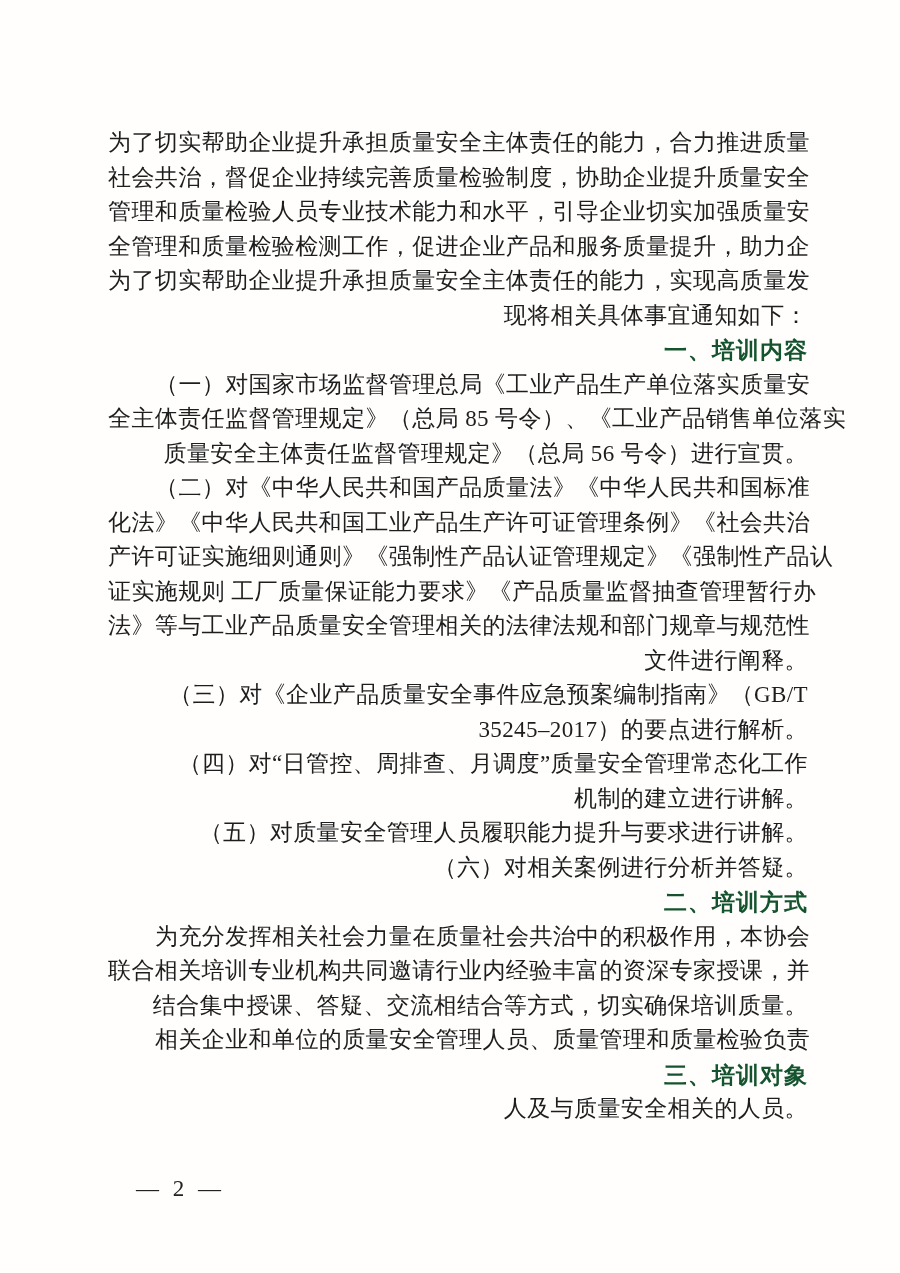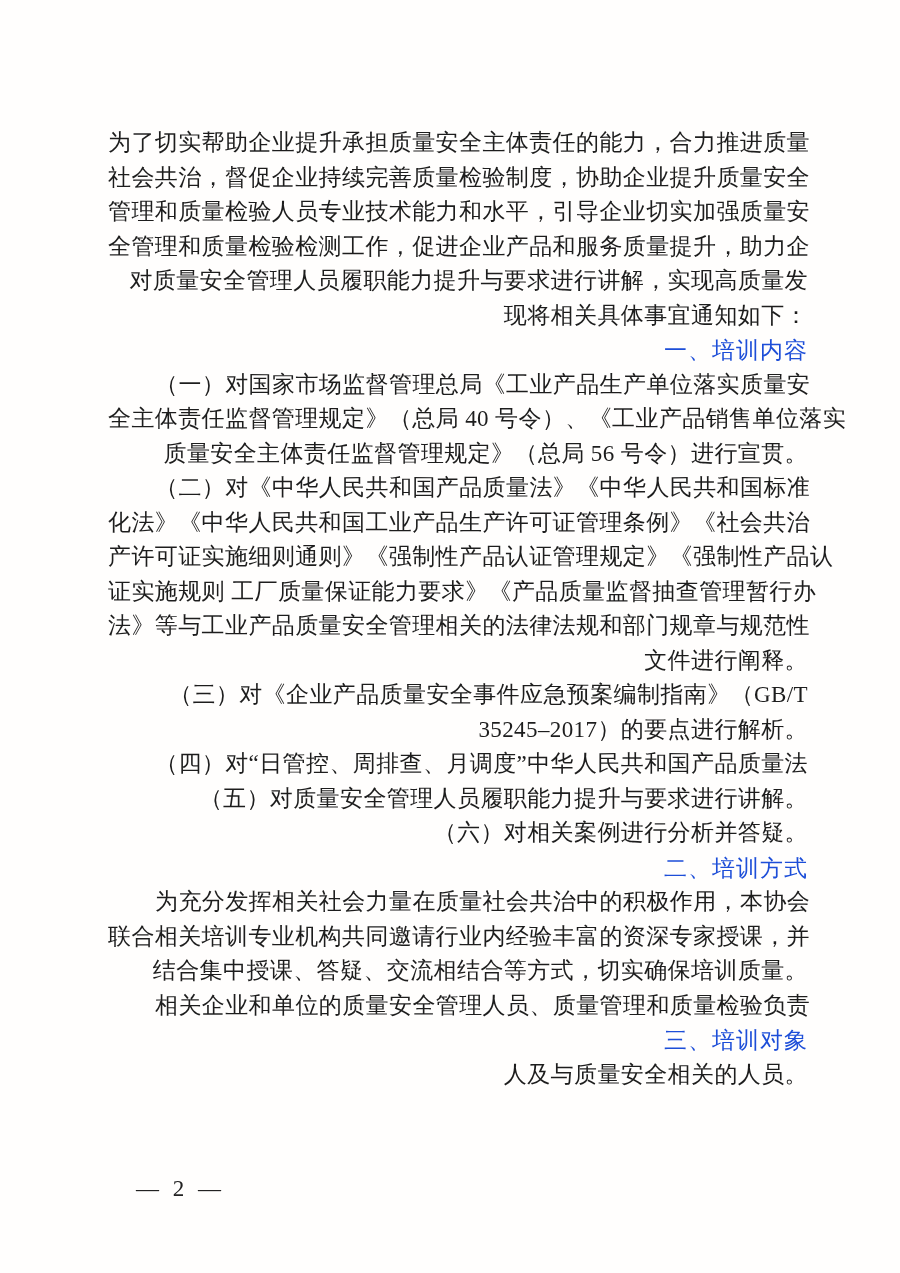--- a/index.html
+++ b/index.html
@@ -28,22 +28,22 @@
     height: 34.5px;
     white-space: nowrap;
     letter-spacing: 0.4px;
     text-align: right;
   }
   .indent {
     text-indent: 47px;
   }
   .heading {
     font-family: "Liberation Sans", "DejaVu Sans", sans-serif;
-    font-weight: normal;
-    color: #1d4ed8;
+    font-weight: bold;
+    color: #14532d;
     letter-spacing: 1px;
   }
   .footer {
     position: absolute;
     left: 136px;
     top: 1176px;
     font-size: 23px;
     letter-spacing: 4px;
     color: #222222;
   }
@@ -51,41 +51,42 @@
 </head>
 <body>
 
 <div class="page">
   <div class="content">
 
     <div class="line">为了切实帮助企业提升承担质量安全主体责任的能力，合力推进质量</div>
     <div class="line">社会共治，督促企业持续完善质量检验制度，协助企业提升质量安全</div>
     <div class="line">管理和质量检验人员专业技术能力和水平，引导企业切实加强质量安</div>
     <div class="line">全管理和质量检验检测工作，促进企业产品和服务质量提升，助力企</div>
-    <div class="line">对质量安全管理人员履职能力提升与要求进行讲解，实现高质量发</div>
+    <div class="line">为了切实帮助企业提升承担质量安全主体责任的能力，实现高质量发</div>
 
     <div class="line indent">现将相关具体事宜通知如下：</div>
 
     <div class="line indent heading">一、培训内容</div>
 
     <div class="line indent">（一）对国家市场监督管理总局《工业产品生产单位落实质量安</div>
-    <div class="line">全主体责任监督管理规定》（总局 40 号令）、《工业产品销售单位落实</div>
+    <div class="line">全主体责任监督管理规定》（总局 85 号令）、《工业产品销售单位落实</div>
     <div class="line">质量安全主体责任监督管理规定》（总局 56 号令）进行宣贯。</div>
 
     <div class="line indent">（二）对《中华人民共和国产品质量法》《中华人民共和国标准</div>
     <div class="line">化法》《中华人民共和国工业产品生产许可证管理条例》《社会共治</div>
     <div class="line">产许可证实施细则通则》《强制性产品认证管理规定》《强制性产品认</div>
     <div class="line">证实施规则  工厂质量保证能力要求》《产品质量监督抽查管理暂行办</div>
     <div class="line">法》等与工业产品质量安全管理相关的法律法规和部门规章与规范性</div>
     <div class="line">文件进行阐释。</div>
 
     <div class="line indent">（三）对《企业产品质量安全事件应急预案编制指南》（GB/T</div>
     <div class="line">35245–2017）的要点进行解析。</div>
 
-    <div class="line indent">（四）对“日管控、周排查、月调度”中华人民共和国产品质量法</div>
+    <div class="line indent">（四）对“日管控、周排查、月调度”质量安全管理常态化工作</div>
+    <div class="line">机制的建立进行讲解。</div>
 
     <div class="line indent">（五）对质量安全管理人员履职能力提升与要求进行讲解。</div>
 
     <div class="line indent">（六）对相关案例进行分析并答疑。</div>
 
     <div class="line indent heading">二、培训方式</div>
 
     <div class="line indent">为充分发挥相关社会力量在质量社会共治中的积极作用，本协会</div>
     <div class="line">联合相关培训专业机构共同邀请行业内经验丰富的资深专家授课，并</div>
     <div class="line">结合集中授课、答疑、交流相结合等方式，切实确保培训质量。</div>

